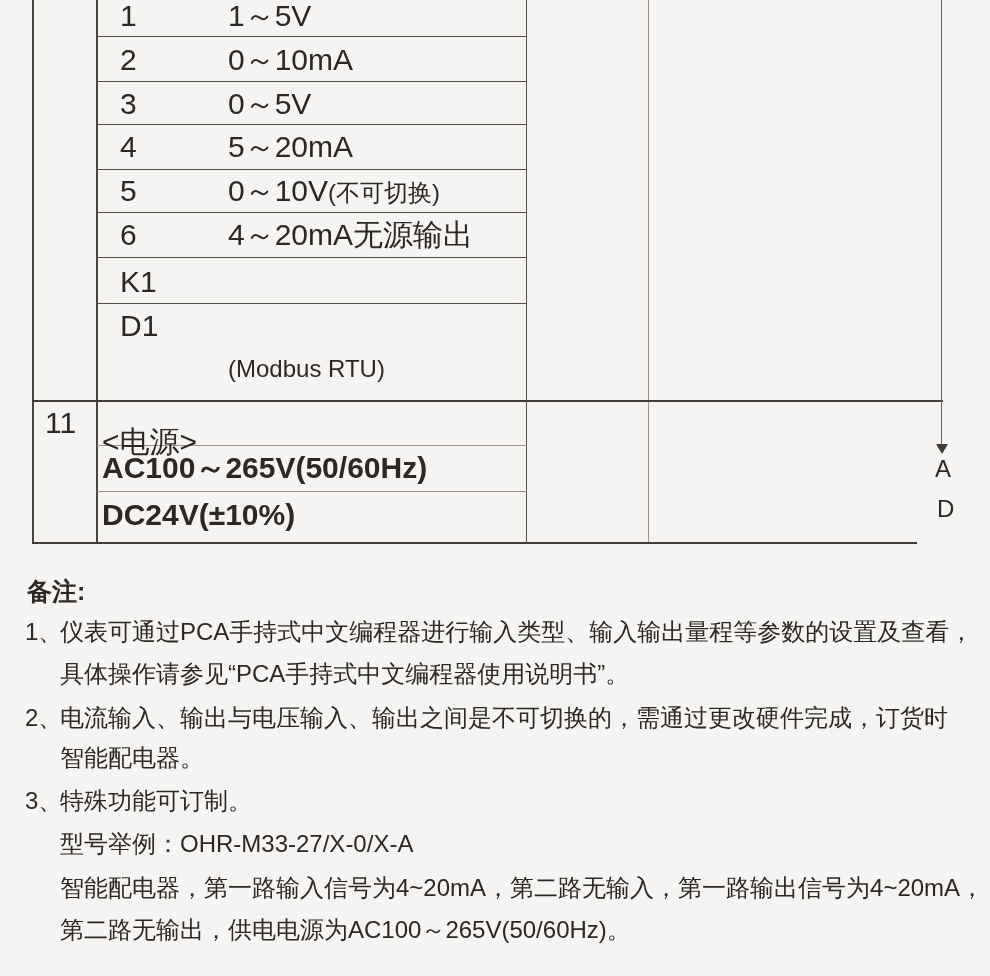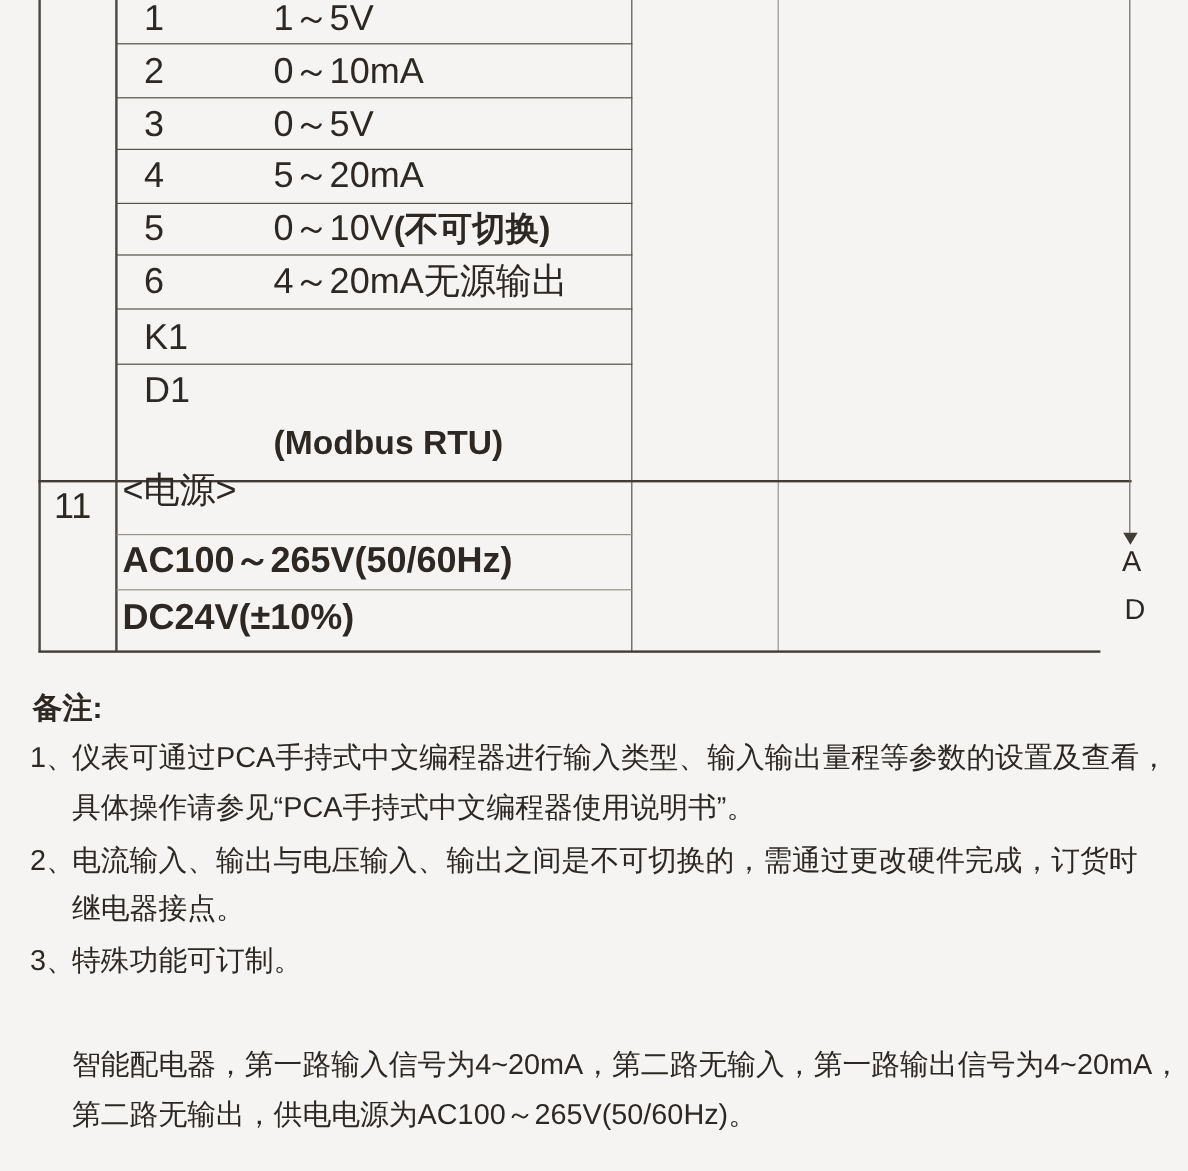--- a/index.html
+++ b/index.html
@@ -19,21 +19,21 @@
   .ln.gray{background:#98928b;}
   .ln.strong{background:#413c37;}
   .ln.pointer{background:#6f6862;}
 
   
   .t{position:absolute;transform:translateY(-50%);white-space:nowrap;line-height:1;}
 
   
   .sel-code{left:120px;font-size:30px;font-weight:500;}
   .sel-desc{left:228px;font-size:30px;font-weight:500;}
-  .sel-desc .small, .small-line{font-size:28px;font-weight:700;}
+  .sel-desc .small, .small-line{font-size:24px;font-weight:400;}
   .small-line{left:228px;}
 
   
   .power-no{left:45px;font-size:30px;font-weight:500;}
   .power-header{left:102px;font-size:30px;font-weight:500;}
   .power-opt{left:102px;font-size:30px;font-weight:700;}
   .power-code{font-size:24px;font-weight:500;}
 
   
   .arrowhead{
@@ -91,29 +91,30 @@
 
   <div class="t sel-code" style="top:235px">6</div>
   <div class="t sel-desc" style="top:235px"><span>4～20mA无源输出</span><span class="small"></span></div>
 
   <div class="t sel-code" style="top:282px">K1</div>
 
   <div class="t sel-code" style="top:326px">D1</div>
   <div class="t small-line" style="top:369px">(Modbus RTU)</div>
 
   <div class="t power-no" style="top:423px">11</div>
-  <div class="t power-header" style="top:409px">&lt;电源&gt;</div>
+  <div class="t power-header" style="top:442px">&lt;电源&gt;</div>
   <div class="t power-opt" style="top:468px">AC100～265V(50/60Hz)</div>
   <div class="t power-opt" style="top:515px">DC24V(±10%)</div>
   <div class="t power-code" style="left:935px;top:469px">A</div>
   <div class="t power-code" style="left:937px;top:509px">D</div>
 
   <div class="t note-title" style="top:591px">备注:</div>
 
   <div class="t note-line" style="left:25px;top:632px"><span class="note-num">1、</span><span>仪表可通过PCA手持式中文编程器进行输入类型、输入输出量程等参数的设置及查看，</span></div>
   <div class="t note-line" style="left:60px;top:674px"><span>具体操作请参见“PCA手持式中文编程器使用说明书”。</span></div>
   <div class="t note-line" style="left:25px;top:718px"><span class="note-num">2、</span><span>电流输入、输出与电压输入、输出之间是不可切换的，需通过更改硬件完成，订货时</span></div>
-  <div class="t note-line" style="left:60px;top:758px"><span>继电器接点。</span></div>
+  <div class="t note-line" style="left:60px;top:758px"><span>智能配电器。</span></div>
   <div class="t note-line" style="left:25px;top:801px"><span class="note-num">3、</span><span>特殊功能可订制。</span></div>
+  <div class="t note-line" style="left:60px;top:844px"><span>型号举例：OHR-M33-27/X-0/X-A</span></div>
   <div class="t note-line" style="left:60px;top:888px"><span>智能配电器，第一路输入信号为4~20mA，第二路无输入，第一路输出信号为4~20mA，</span></div>
   <div class="t note-line" style="left:60px;top:930px"><span>第二路无输出，供电电源为AC100～265V(50/60Hz)。</span></div>
 
 </div>
 
 </body></html>

